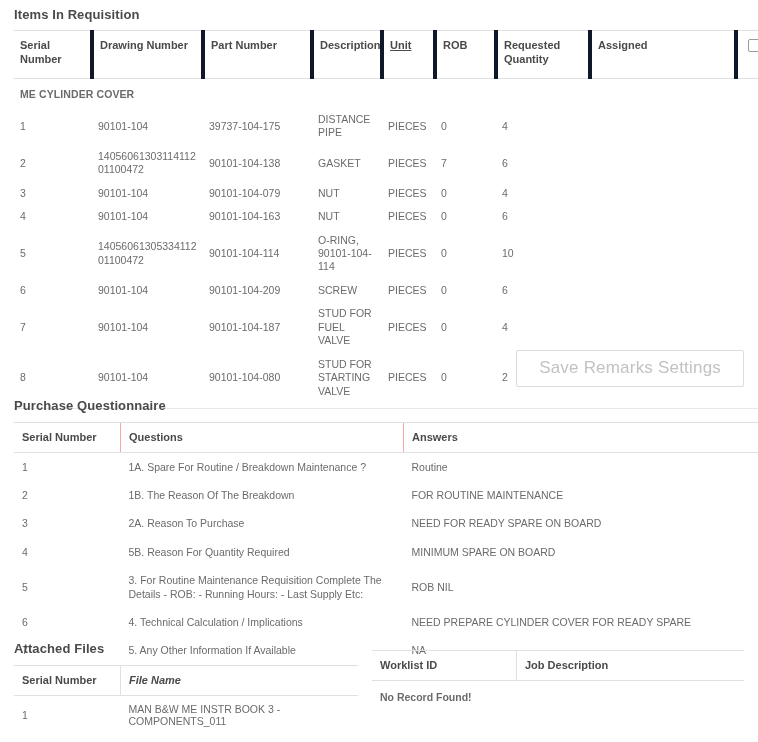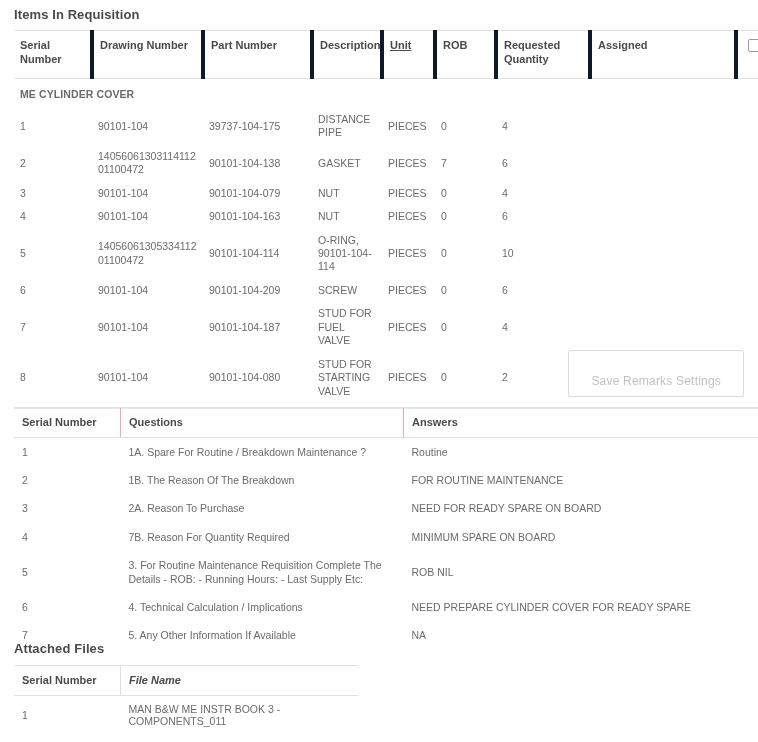--- a/index.html
+++ b/index.html
@@ -110,23 +110,23 @@
     left: 14px;
     top: 350px;
     width: 730px;
     text-align: right;
   }
   .save-btn {
     display: inline-block;
     border: 1px solid #dcdcdc;
     background: #ffffff;
     color: #c2c2c2;
-    font-size: 12px;
+    font-size: 17px;
     font-family: "Liberation Sans", sans-serif;
-    padding: 23px 22px 8px 22px;
+    padding: 7px 22px 8px 22px;
     border-radius: 2px;
     letter-spacing: 0.2px;
   }
 
   
   .pq-section {
     position: absolute;
     left: 14px;
     top: 398px;
     width: 730px;
@@ -331,20 +331,21 @@
       </tr>
     </tbody>
   </table>
 </div>
 
 <div class="save-bar">
   <button class="save-btn">Save Remarks Settings</button>
 </div>
 
 <div class="pq-section">
+  <div class="section-title">Purchase Questionnaire</div>
 
   <table class="pq-table">
     <thead>
       <tr>
         <th class="pq-col-sn">Serial Number</th>
         <th class="pq-col-q">Questions</th>
         <th class="pq-col-a">Answers</th>
       </tr>
     </thead>
     <tbody>
@@ -358,21 +359,21 @@
         <td>1B. The Reason Of The Breakdown</td>
         <td>FOR ROUTINE MAINTENANCE</td>
       </tr>
       <tr>
         <td>3</td>
         <td>2A. Reason To Purchase</td>
         <td>NEED FOR READY SPARE ON BOARD</td>
       </tr>
       <tr>
         <td>4</td>
-        <td>7B. Reason For Quantity Required</td>
+        <td>5B. Reason For Quantity Required</td>
         <td>MINIMUM SPARE ON BOARD</td>
       </tr>
       <tr>
         <td>5</td>
         <td>3. For Routine Maintenance Requisition Complete The Details - ROB: - Running Hours: - Last Supply Etc:</td>
         <td>ROB NIL</td>
       </tr>
       <tr>
         <td>6</td>
         <td>4. Technical Calculation / Implications</td>
@@ -405,15 +406,28 @@
         </tr>
         <tr class="last-row">
           <td>2</td>
           <td>MAN B&amp;W ME INSTR BOOK 3 - COMPONENTS_012</td>
         </tr>
       </tbody>
     </table>
   </div>
 
   <div class="bottom-col right">
+    <table class="bt">
+      <thead>
+        <tr>
+          <th class="aw-col-id">Worklist ID</th>
+          <th class="aw-col-jd">Job Description</th>
+        </tr>
+      </thead>
+      <tbody>
+        <tr>
+          <td class="norecord" colspan="2">No Record Found!</td>
+        </tr>
+      </tbody>
+    </table>
   </div>
 
 </div>
 
 </body></html>

